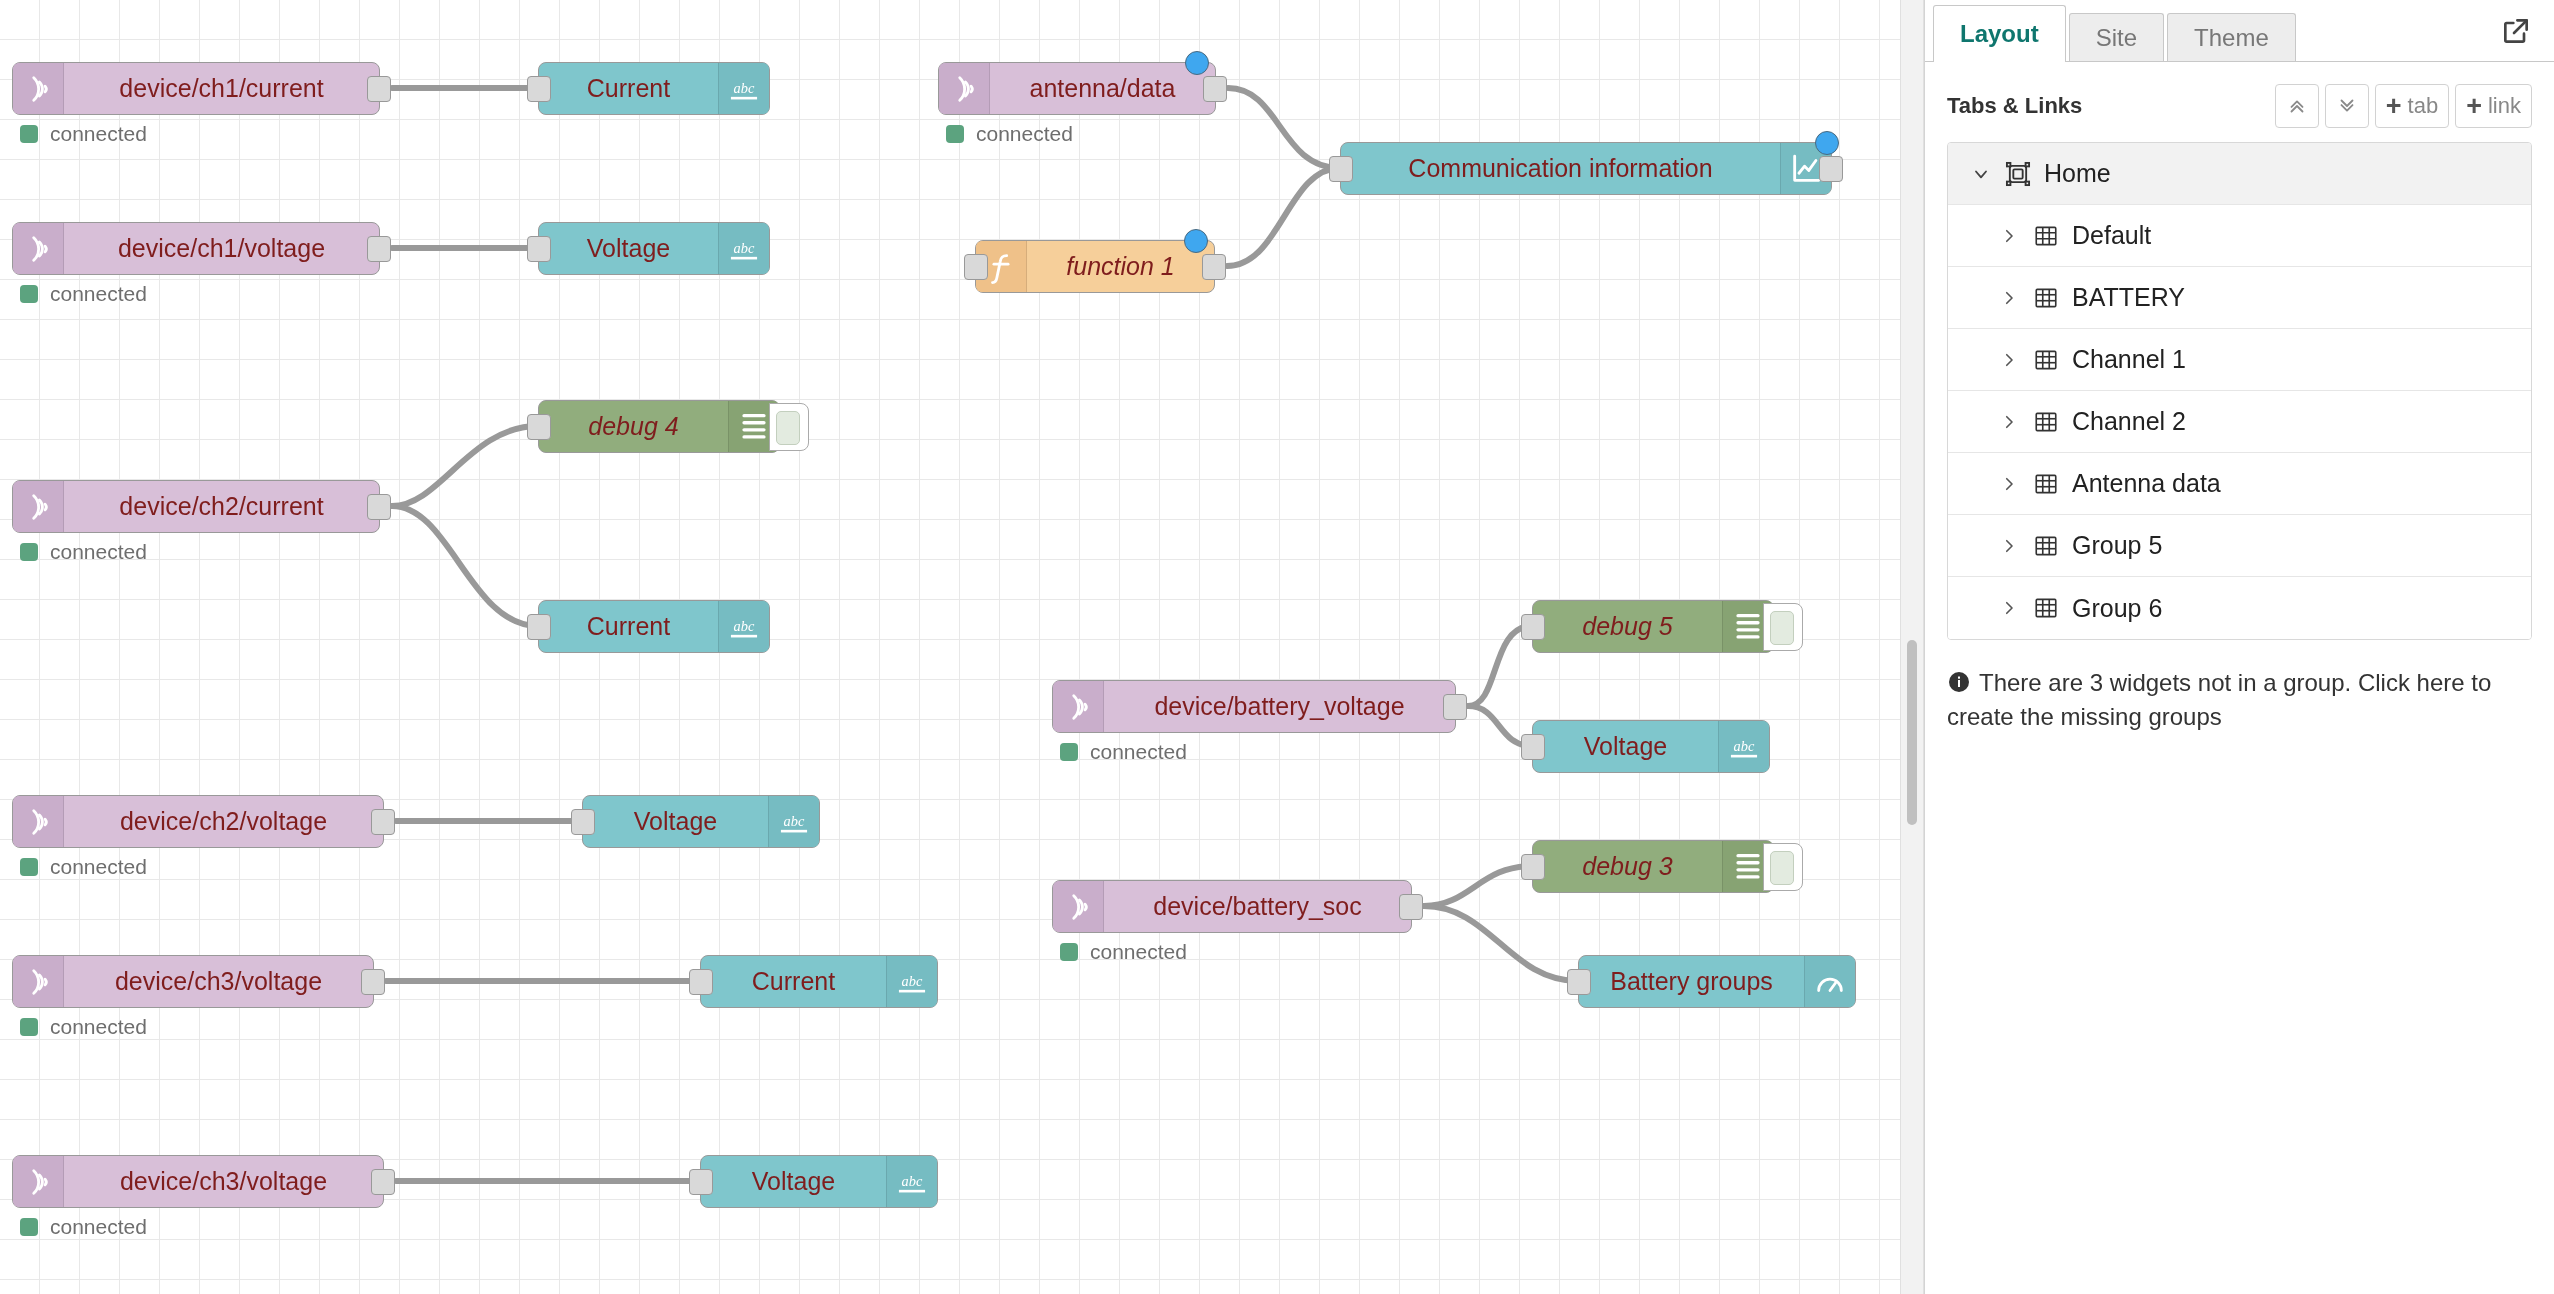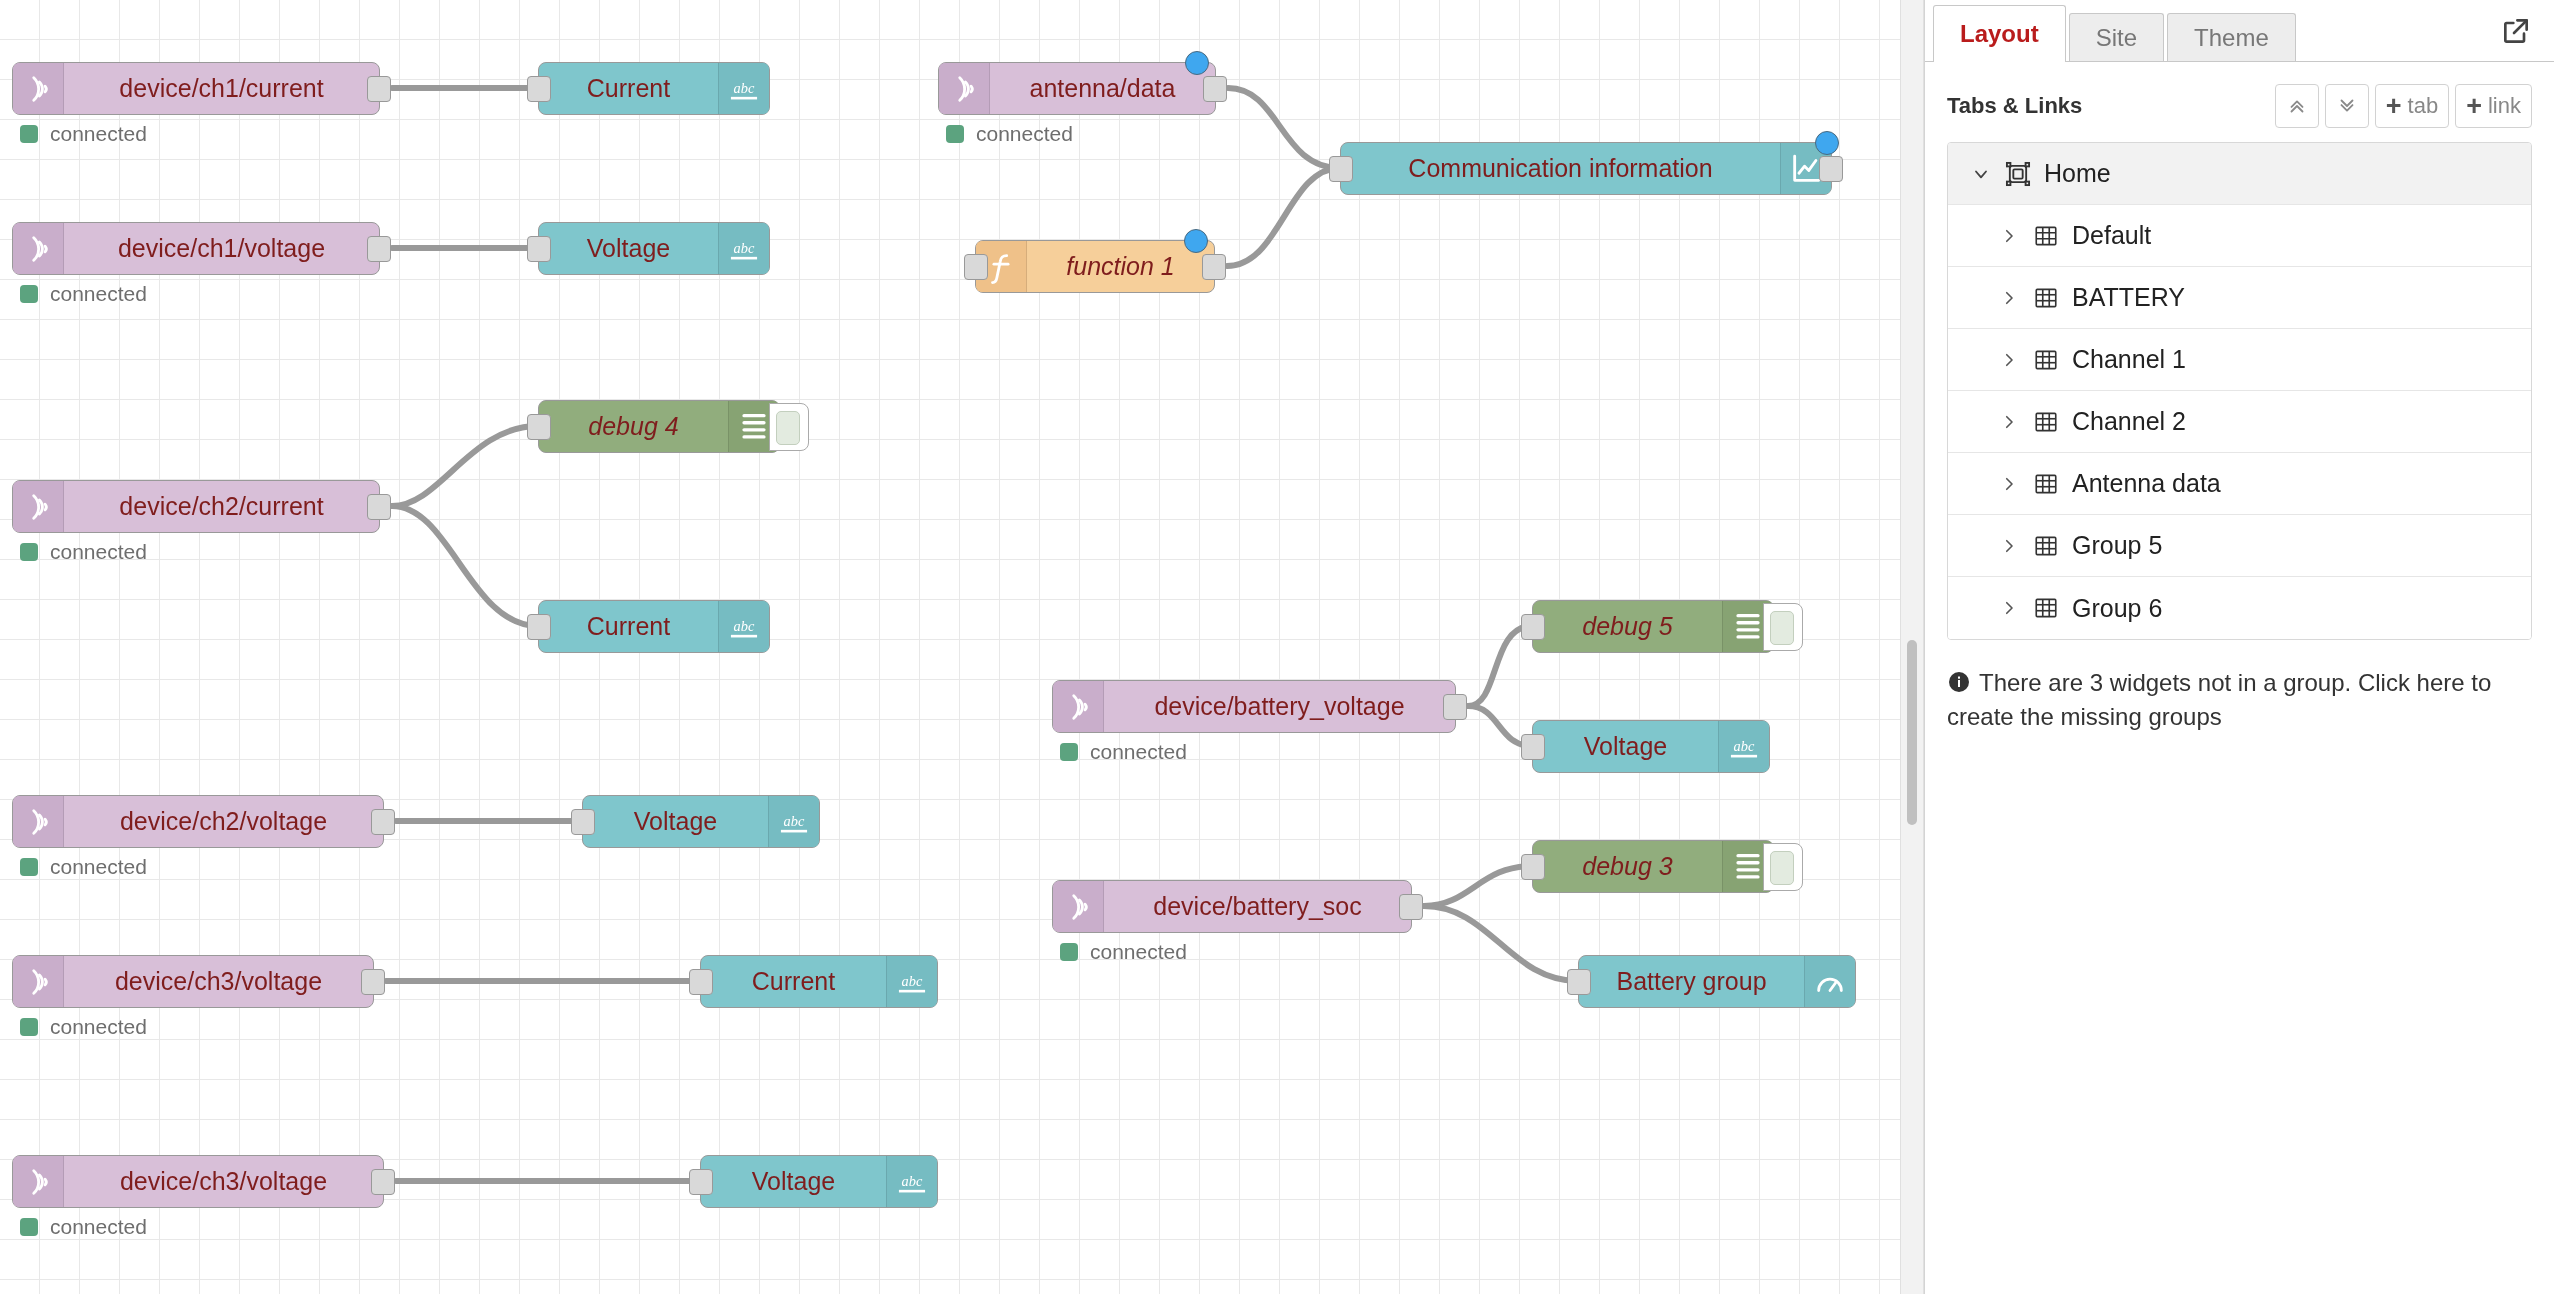--- a/index.html
+++ b/index.html
@@ -172,21 +172,21 @@
     font-size: 24px;
     color: #777;
     background: #ededed;
     border: 1px solid #c8c8c8;
     border-bottom: none;
     margin-right: 3px;
     border-radius: 3px 3px 0 0;
   }
   .ptab.active {
     background: #ffffff;
-    color: #b91c1c;
+    color: #0f766e;
     font-weight: bold;
     position: relative;
     z-index: 2;
     margin-bottom: -1px;
     height: 57px;
   }
   #open-dashboard-btn {
     margin-left: auto;
     margin-right: 18px;
     margin-bottom: 10px;
@@ -561,21 +561,21 @@
       <div class="iconbox right">
         <svg class="glyph" viewBox="0 0 26 24" fill="none" stroke="#ffffff" stroke-width="1.6">
           <text x="13" y="15" font-size="11" fill="#ffffff" stroke="none" text-anchor="middle" font-family="Liberation Serif, serif">abc</text>
           <line x1="3" y1="19" x2="23" y2="19" stroke-width="2"></line>
         </svg>
       </div>
     </div>
 
     <div class="node ui" style="left:1578px;top:955px;width:278px;">
       <div class="port in"></div>
-      <div class="label">Battery group</div>
+      <div class="label">Battery groups</div>
       <div class="iconbox right">
         <svg class="glyph" viewBox="0 0 24 24" fill="none" stroke="#ffffff" stroke-width="2" stroke-linecap="round">
           <path d="M4 18a8 8 0 1 1 16 0"></path>
           <line x1="12" y1="18" x2="16" y2="12.5"></line>
         </svg>
       </div>
     </div>
 
     <div class="node mqtt" style="left:12px;top:1155px;width:372px;">
       <div class="iconbox">

